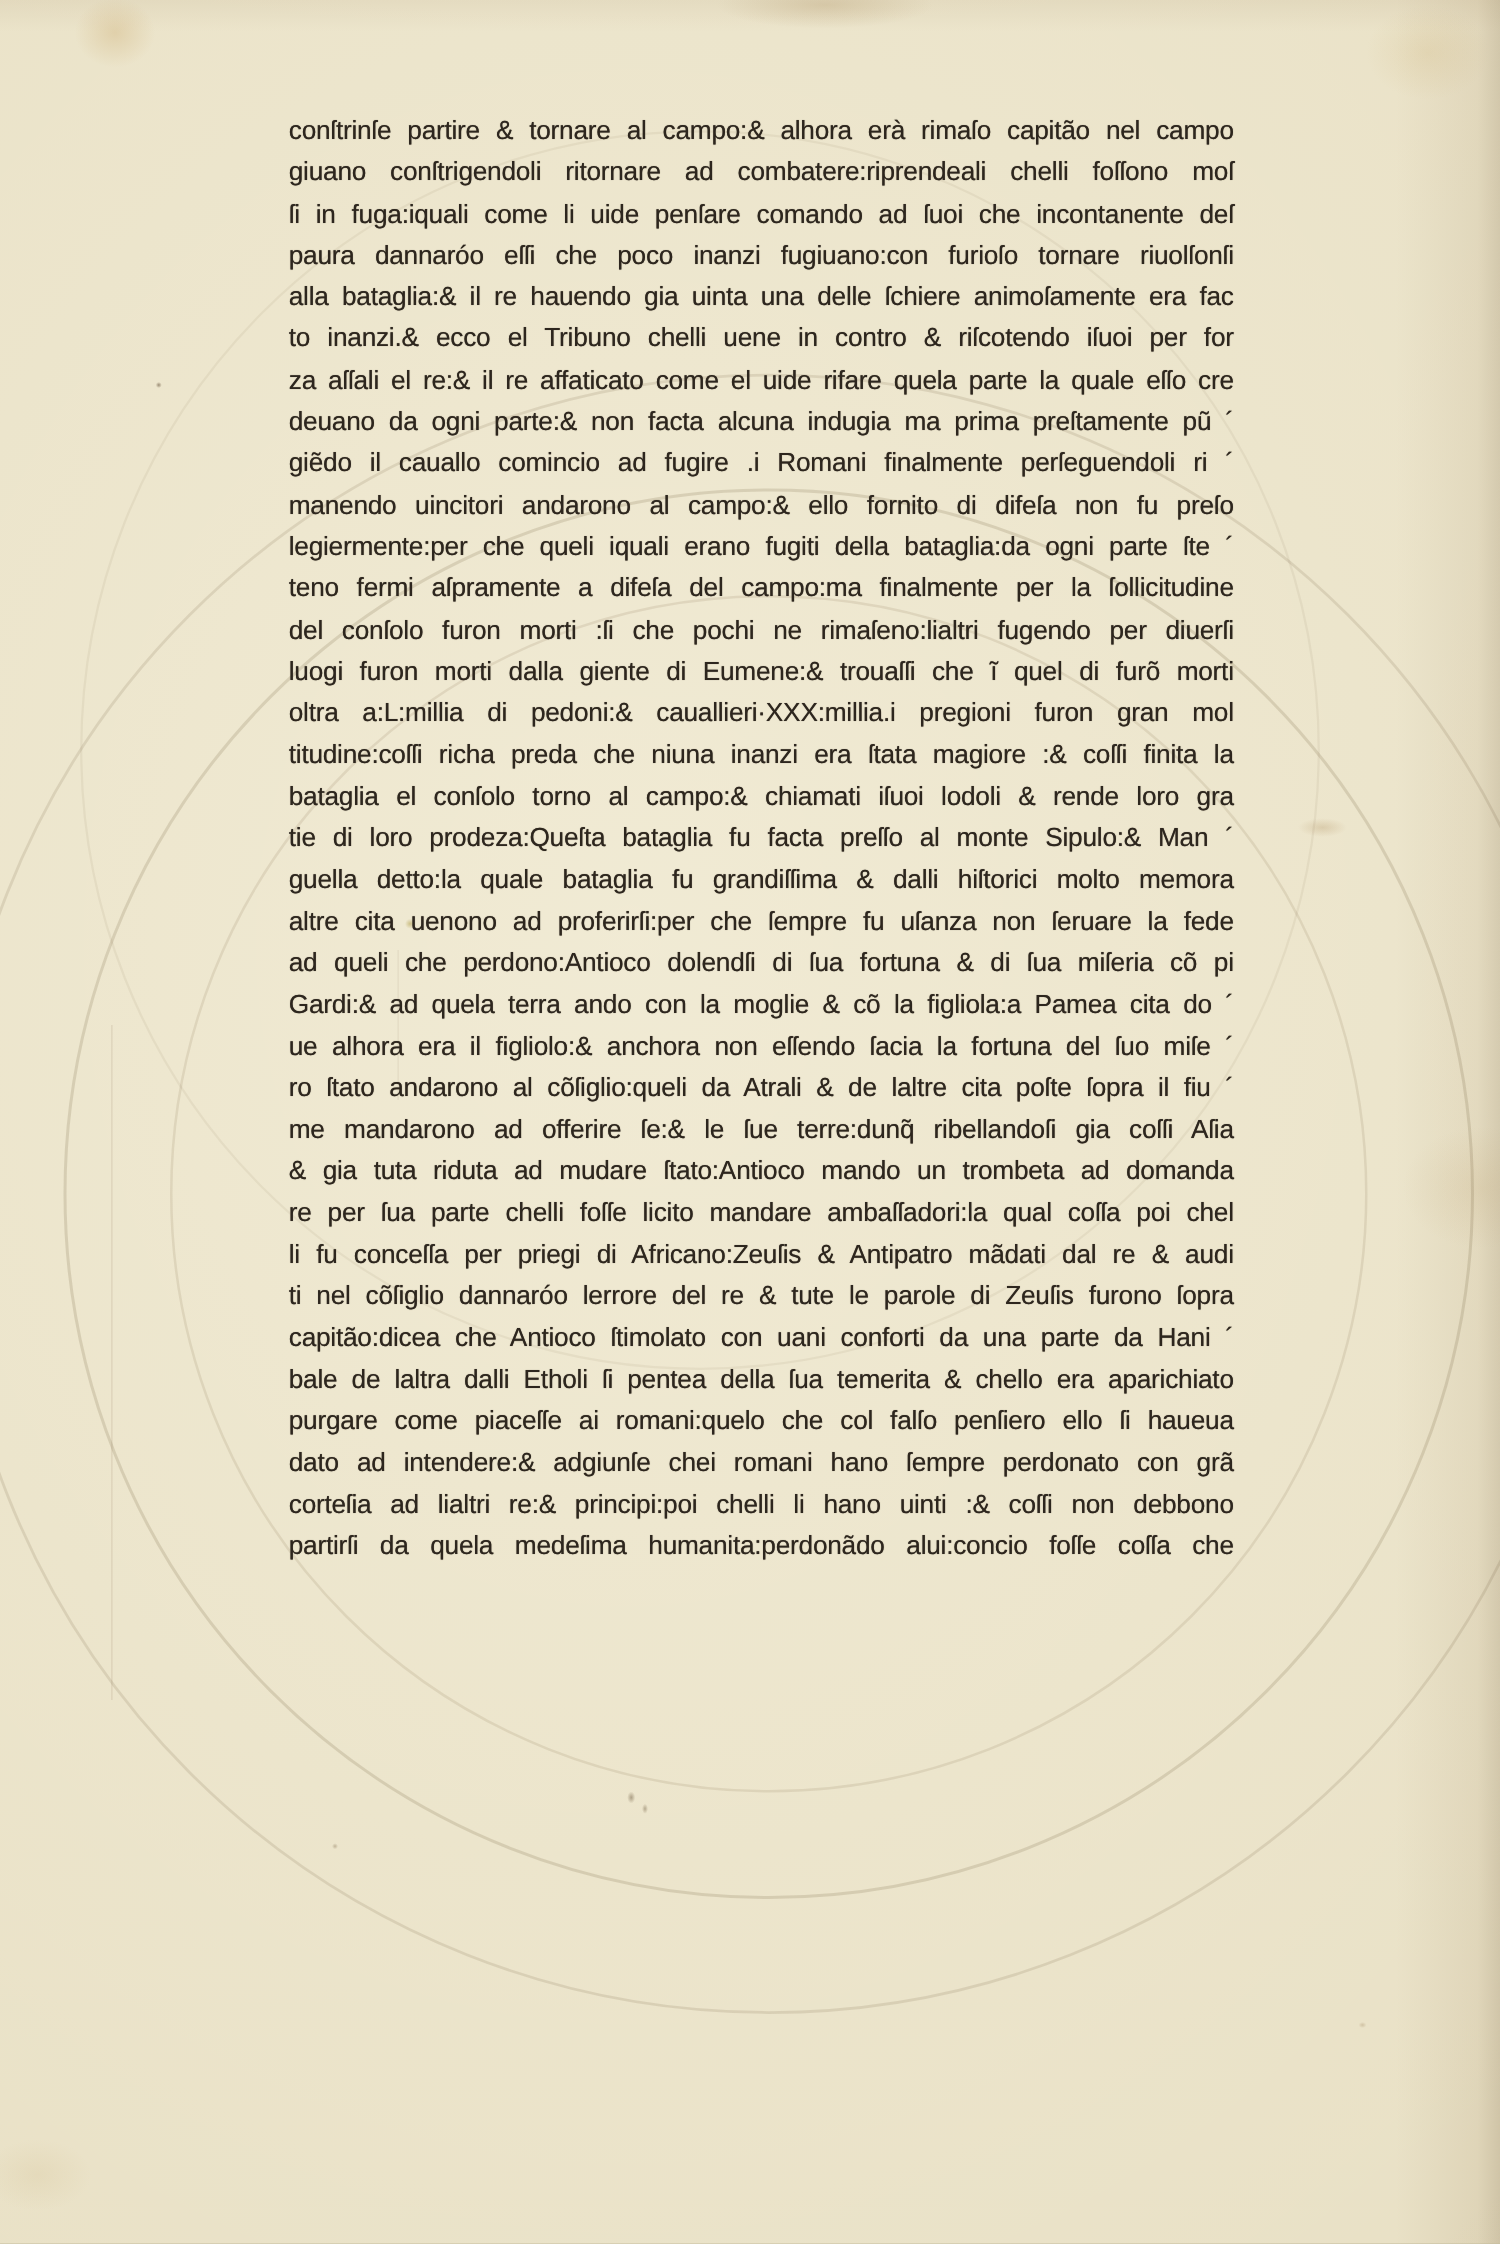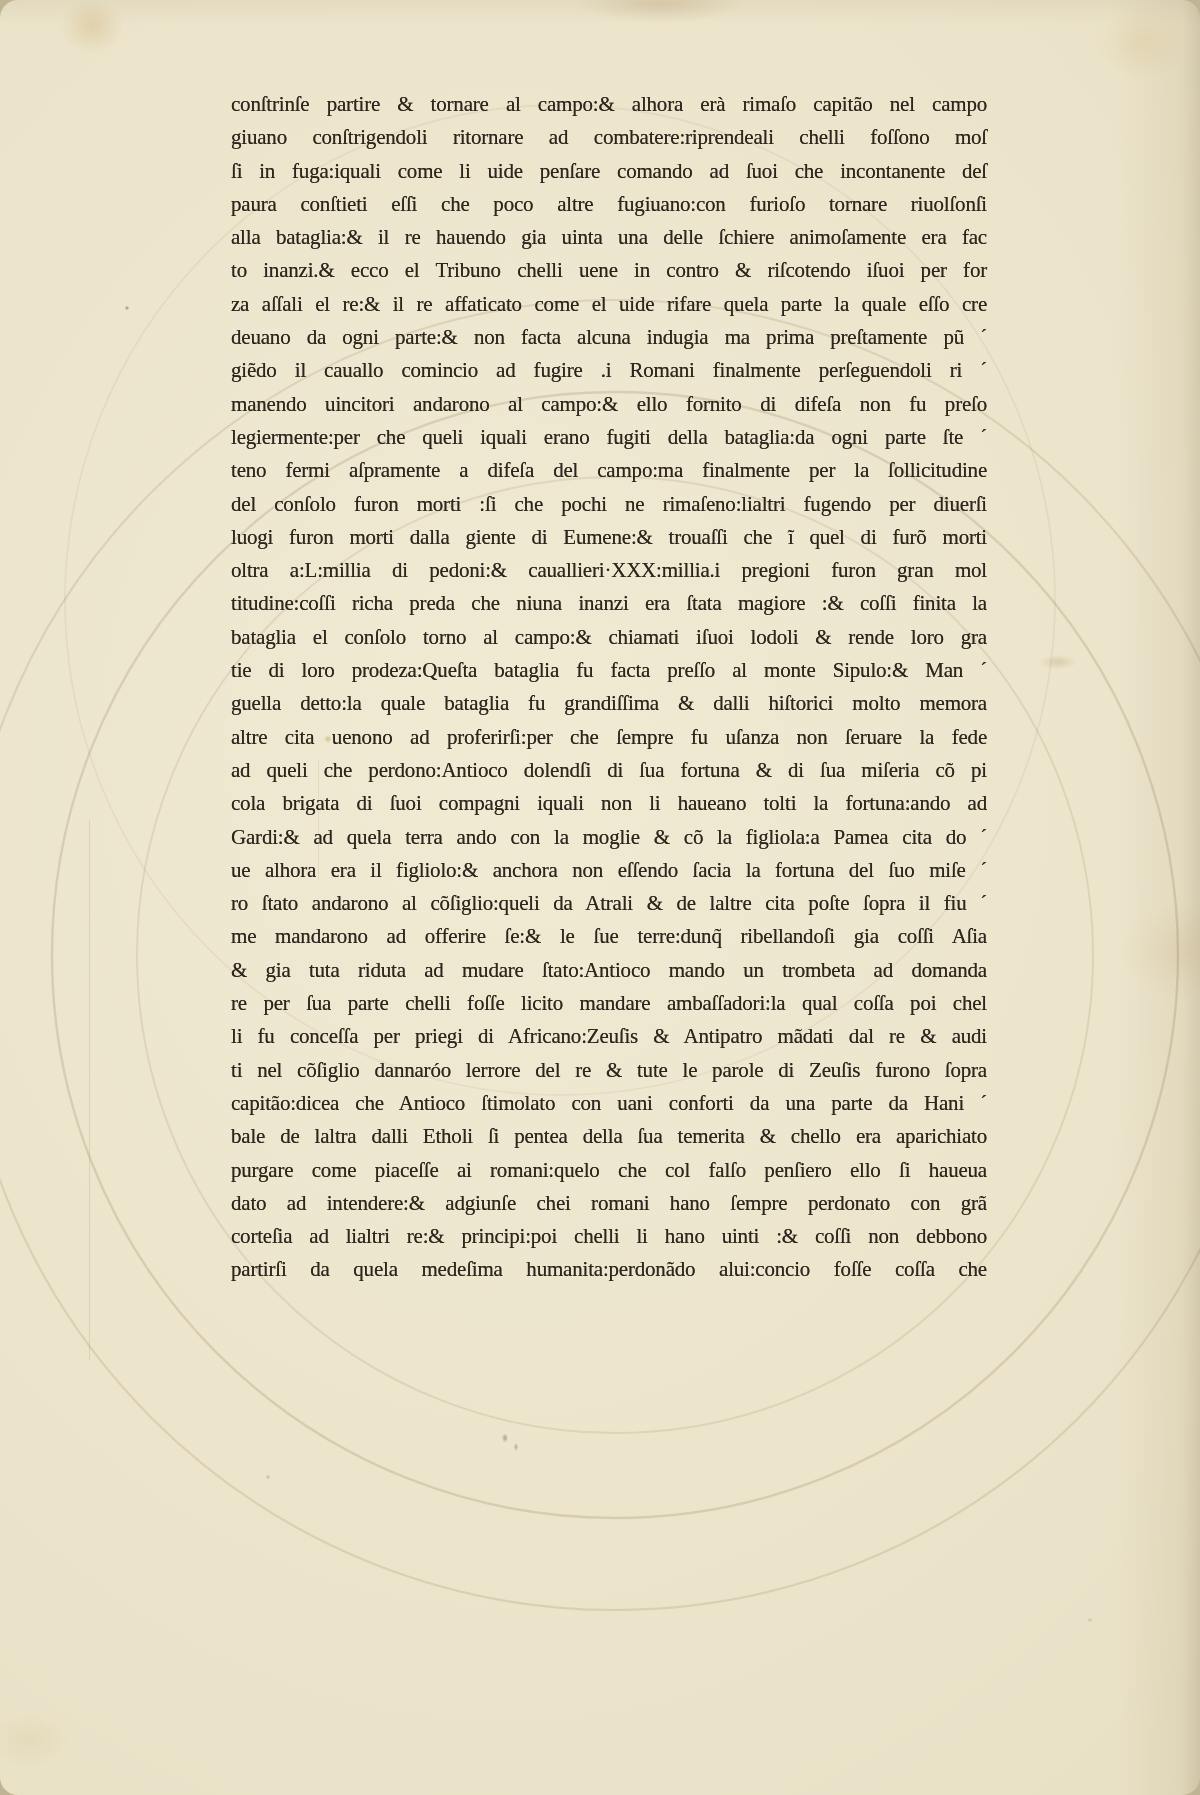--- a/index.html
+++ b/index.html
@@ -6,22 +6,21 @@
   .page{
     position:relative;
     width:1200px;height:1795px;
     margin:0 auto;
     background:
       radial-gradient(160% 130% at 42% 42%, rgba(255,252,238,.35) 0%, rgba(255,252,238,0) 55%, rgba(158,132,90,.10) 100%),
       linear-gradient(to right, rgba(0,0,0,0) 93%, rgba(150,123,82,.12) 98.5%, rgba(118,94,58,.22) 100%),
       linear-gradient(to bottom, rgba(146,116,70,.10) 0%, rgba(146,116,70,0) 1.4%),
       #e9e1c6;
     overflow:hidden;
-    font-family:Liberation Serif, serif;
-    border-radius:18px;
+    font-family:Liberation Sans, sans-serif;
   }
   .stains{
     position:absolute;inset:0;pointer-events:none;
     background-image:
       radial-gradient(46px 40px at 92px 26px,  rgba(200,163,98,.30), rgba(200,163,98,0) 70%),
       radial-gradient(120px 26px at 660px 4px, rgba(163,131,80,.24), rgba(163,131,80,0) 72%),
       radial-gradient(70px 54px at 1142px 42px,rgba(205,174,112,.20), rgba(205,174,112,0) 70%),
       radial-gradient(26px 10px at 1058px 662px,rgba(176,146,98,.30), rgba(176,146,98,0) 75%),
       radial-gradient(90px 70px at 1185px 950px,rgba(186,156,106,.16), rgba(186,156,106,0) 70%),
       radial-gradient(3px 3px at 127px 308px,  rgba(88,68,44,.55),  rgba(88,68,44,0) 80%),
@@ -64,39 +63,38 @@
     <circle cx="560" cy="600" r="495" fill="none" stroke="rgba(124,104,72,0.08)" stroke-width="1.8"></circle>
   </svg>
 
   <div class="chainline chain-a"></div>
   <div class="chainline chain-b"></div>
 
   <div class="textblock" style="color: rgb(45, 38, 30);">
       <div class="line">conſtrinſe partire &amp; tornare al campo:&amp; alhora erà rimaſo capitão nel campo</div>
       <div class="line">giuano conſtrigendoli ritornare ad combatere:riprendeali chelli foſſono moſ</div>
       <div class="line">ſi in fuga:iquali come li uide penſare comando ad ſuoi che incontanente deſ</div>
-      <div class="line">paura conſtieti eſſi che poco altre fugiuano:con furioſo tornare riuolſonſi</div>
+      <div class="line">paura dannaróo eſſi che poco inanzi fugiuano:con furioſo tornare riuolſonſi</div>
       <div class="line">alla bataglia:&amp; il re hauendo gia uinta una delle ſchiere animoſamente era fac</div>
       <div class="line">to inanzi.&amp; ecco el Tribuno chelli uene in contro &amp; riſcotendo iſuoi per for</div>
       <div class="line">za aſſali el re:&amp; il re affaticato come el uide rifare quela parte la quale eſſo cre</div>
       <div class="line">deuano da ogni parte:&amp; non facta alcuna indugia ma prima preſtamente pũ ´</div>
       <div class="line">giẽdo il cauallo comincio ad fugire .i Romani finalmente perſeguendoli ri ´</div>
       <div class="line">manendo uincitori andarono al campo:&amp; ello fornito di difeſa non fu preſo</div>
       <div class="line">legiermente:per che queli iquali erano fugiti della bataglia:da ogni parte ſte ´</div>
       <div class="line">teno fermi aſpramente a difeſa del campo:ma finalmente per la ſollicitudine</div>
       <div class="line">del conſolo furon morti :ſi che pochi ne rimaſeno:lialtri fugendo per diuerſi</div>
       <div class="line">luogi furon morti dalla giente di Eumene:&amp; trouaſſi che ĩ quel di furõ morti</div>
       <div class="line">oltra a:L:millia di pedoni:&amp; cauallieri·XXX:millia.i pregioni furon gran mol</div>
       <div class="line">titudine:coſſi richa preda che niuna inanzi era ſtata magiore :&amp; coſſi finita la</div>
       <div class="line">bataglia el conſolo torno al campo:&amp; chiamati iſuoi lodoli &amp; rende loro gra</div>
       <div class="line">tie di loro prodeza:Queſta bataglia fu facta preſſo al monte Sipulo:&amp; Man ´</div>
       <div class="line">guella detto:la quale bataglia fu grandiſſima &amp; dalli hiſtorici molto memora</div>
       <div class="line">altre cita uenono ad proferirſi:per che ſempre fu uſanza non ſeruare la fede</div>
       <div class="line">ad queli che perdono:Antioco dolendſi di ſua fortuna &amp; di ſua miſeria cõ pi</div>
-      <div class="line">cola brigata di ſuoi compagni iquali non li haueano tolti la fortuna:ando ad</div>
       <div class="line">Gardi:&amp; ad quela terra ando con la moglie &amp; cõ la figliola:a Pamea cita do ´</div>
       <div class="line">ue alhora era il figliolo:&amp; anchora non eſſendo ſacia la fortuna del ſuo miſe ´</div>
       <div class="line">ro ſtato andarono al cõſiglio:queli da Atrali &amp; de laltre cita poſte ſopra il fiu ´</div>
       <div class="line">me mandarono ad offerire ſe:&amp; le ſue terre:dunq̃ ribellandoſi gia coſſi Aſia</div>
       <div class="line">&amp; gia tuta riduta ad mudare ſtato:Antioco mando un trombeta ad domanda</div>
       <div class="line">re per ſua parte chelli foſſe licito mandare ambaſſadori:la qual coſſa poi chel</div>
       <div class="line">li fu conceſſa per priegi di Africano:Zeuſis &amp; Antipatro mãdati dal re &amp; audi</div>
       <div class="line">ti nel cõſiglio dannaróo lerrore del re &amp; tute le parole di Zeuſis furono ſopra</div>
       <div class="line">capitão:dicea che Antioco ſtimolato con uani conforti da una parte da Hani ´</div>
       <div class="line">bale de laltra dalli Etholi ſi pentea della ſua temerita &amp; chello era aparichiato</div>

